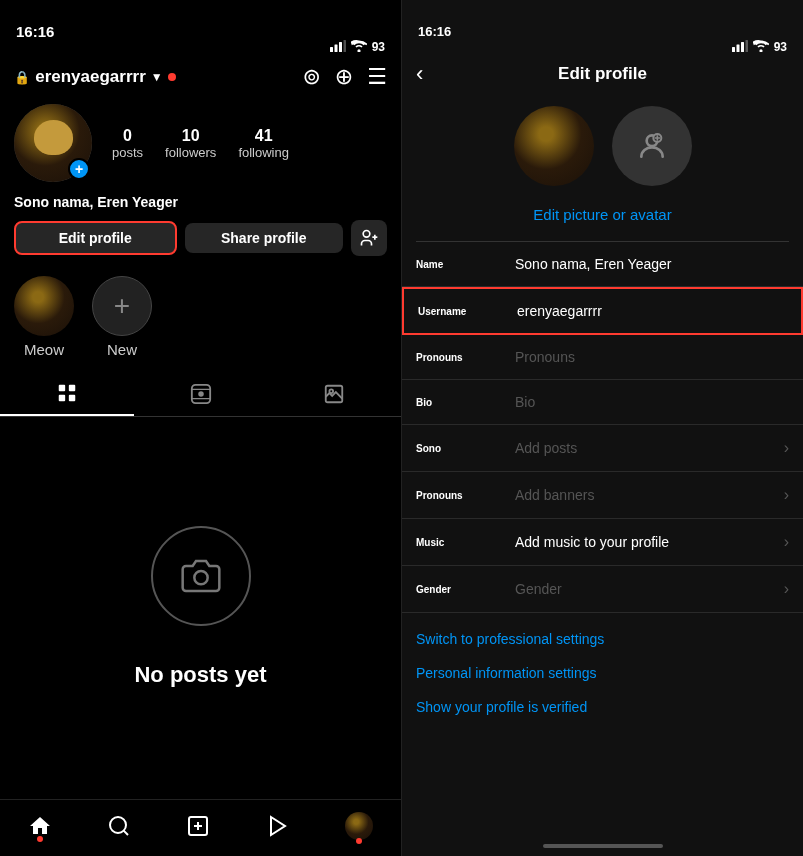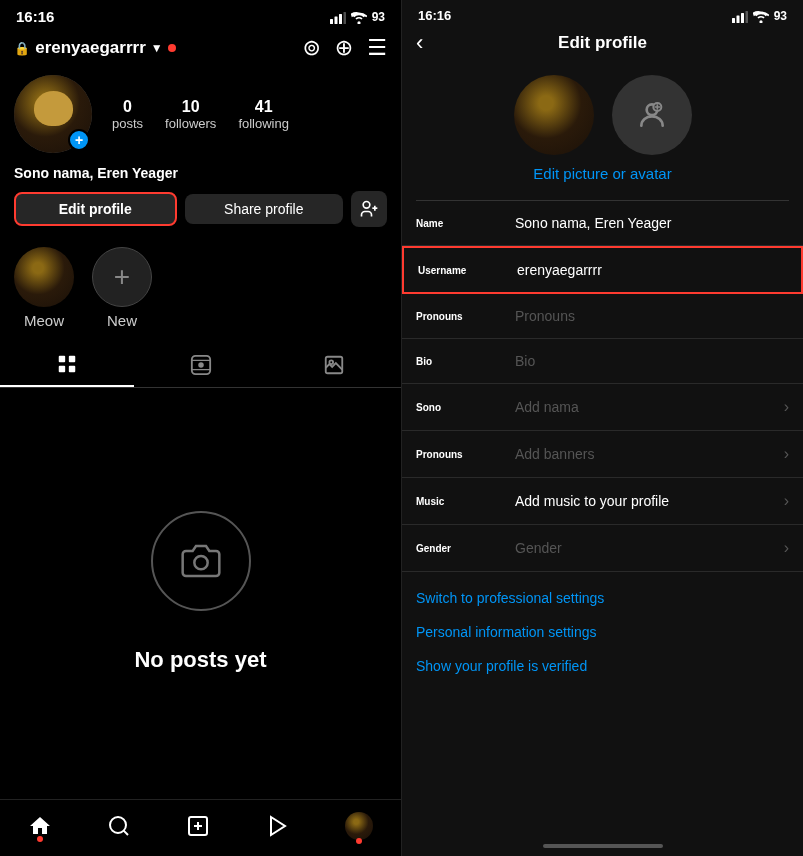--- a/index.html
+++ b/index.html
@@ -37,21 +37,21 @@
     
     .status-bar {
       display: flex;
       justify-content: space-between;
       align-items: center;
       padding: 8px 16px 4px;
       font-size: 13px;
       font-weight: 600;
     }
     .status-bar .time { font-size: 15px; font-weight: 700; }
-    .status-icons { display: flex; align-items: flex-end; gap: 5px; }
+    .status-icons { display: flex; align-items: flex-start; gap: 5px; margin-top: 32px; }
     .status-icons svg { fill: #fff; }
 
     
     .top-nav {
       display: flex;
       align-items: center;
       justify-content: space-between;
       padding: 6px 14px 10px;
     }
     .username-row {
@@ -153,21 +153,21 @@
       text-align: center;
     }
     .btn-share {
       flex: 1;
       background: #262626;
       color: #fff;
       border: none;
       border-radius: 8px;
       padding: 7px 0;
       font-size: 14px;
-      font-weight: 400;
+      font-weight: 700;
       cursor: pointer;
       text-align: center;
     }
     .btn-person {
       width: 36px; height: 36px;
       background: #262626;
       border: none;
       border-radius: 8px;
       color: #fff;
       display: flex; align-items: center; justify-content: center;
@@ -312,21 +312,21 @@
       font-size: 17px;
       font-weight: 700;
     }
 
     
     .avatar-edit-section {
       display: flex;
       flex-direction: column;
       align-items: center;
       padding: 10px 0 18px;
-      gap: 10px;
+      gap: 20px;
     }
     .avatar-edit-row {
       display: flex;
       gap: 18px;
       align-items: center;
     }
     .avatar-edit-circle {
       width: 80px; height: 80px;
       border-radius: 50%;
       background: radial-gradient(circle at 40% 35%, #8b6914 10%, #2a1a0a 50%, #1a1008 100%);
@@ -619,21 +619,21 @@
       <div class="form-row">
         <span class="form-label">Pronouns</span>
         <span class="form-value placeholder">Pronouns</span>
       </div>
       <div class="form-row">
         <span class="form-label">Bio</span>
         <span class="form-value placeholder">Bio</span>
       </div>
       <div class="form-row">
         <span class="form-label">Sono</span>
-        <span class="form-value placeholder">Add nama</span>
+        <span class="form-value placeholder">Add posts</span>
         <span class="form-chevron">›</span>
       </div>
       <div class="form-row">
         <span class="form-label">Pronouns</span>
         <span class="form-value placeholder">Add banners</span>
         <span class="form-chevron">›</span>
       </div>
       <div class="form-row">
         <span class="form-label">Music</span>
         <span class="form-value">Add music to your profile</span>

